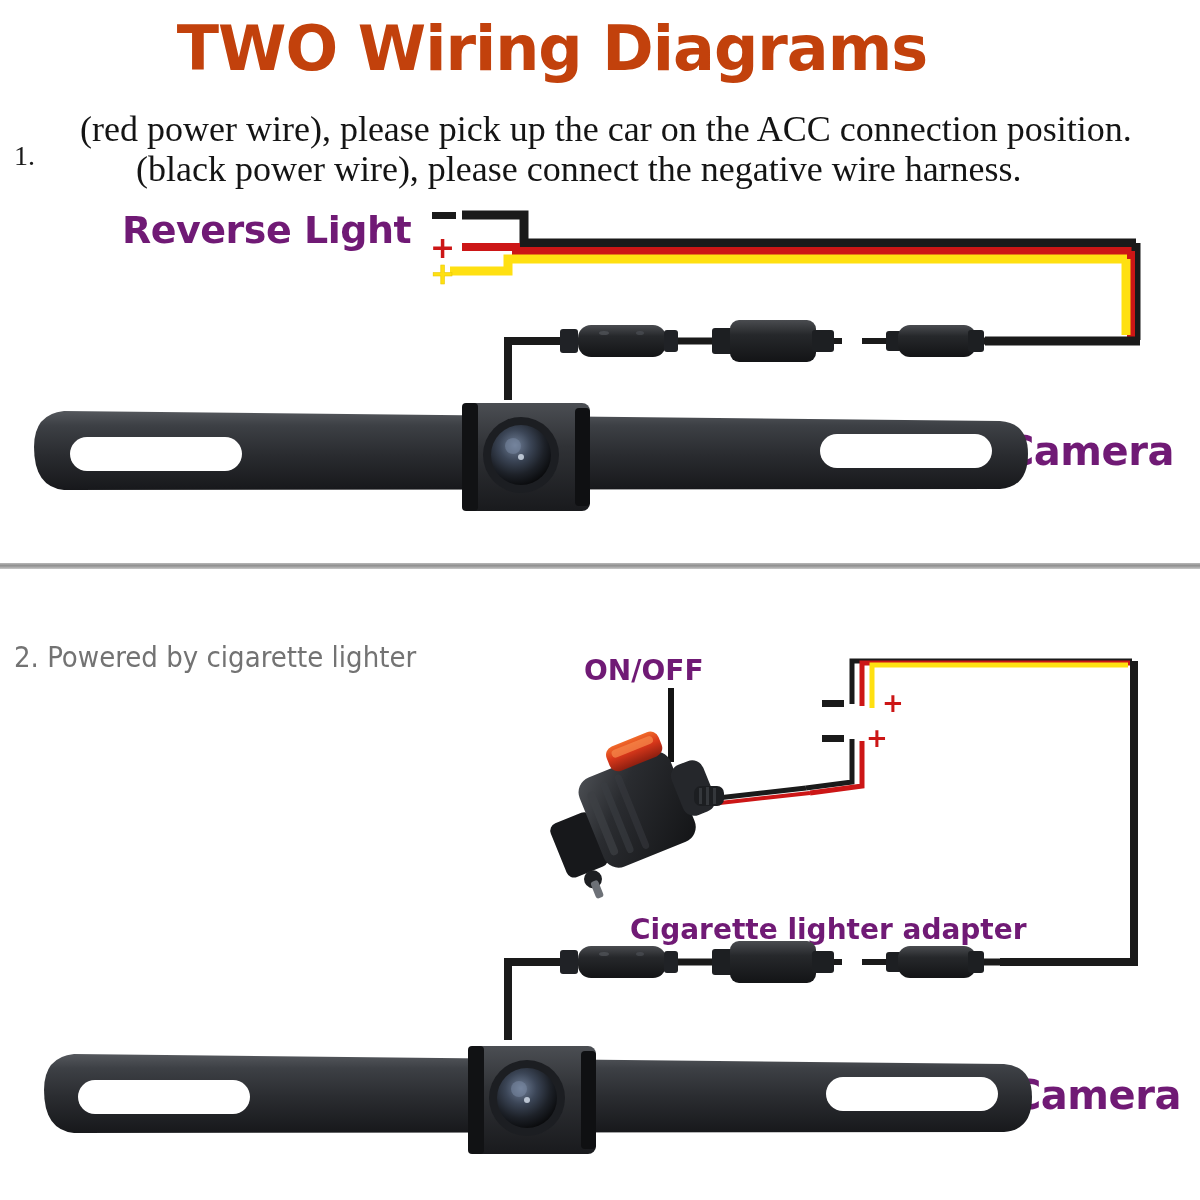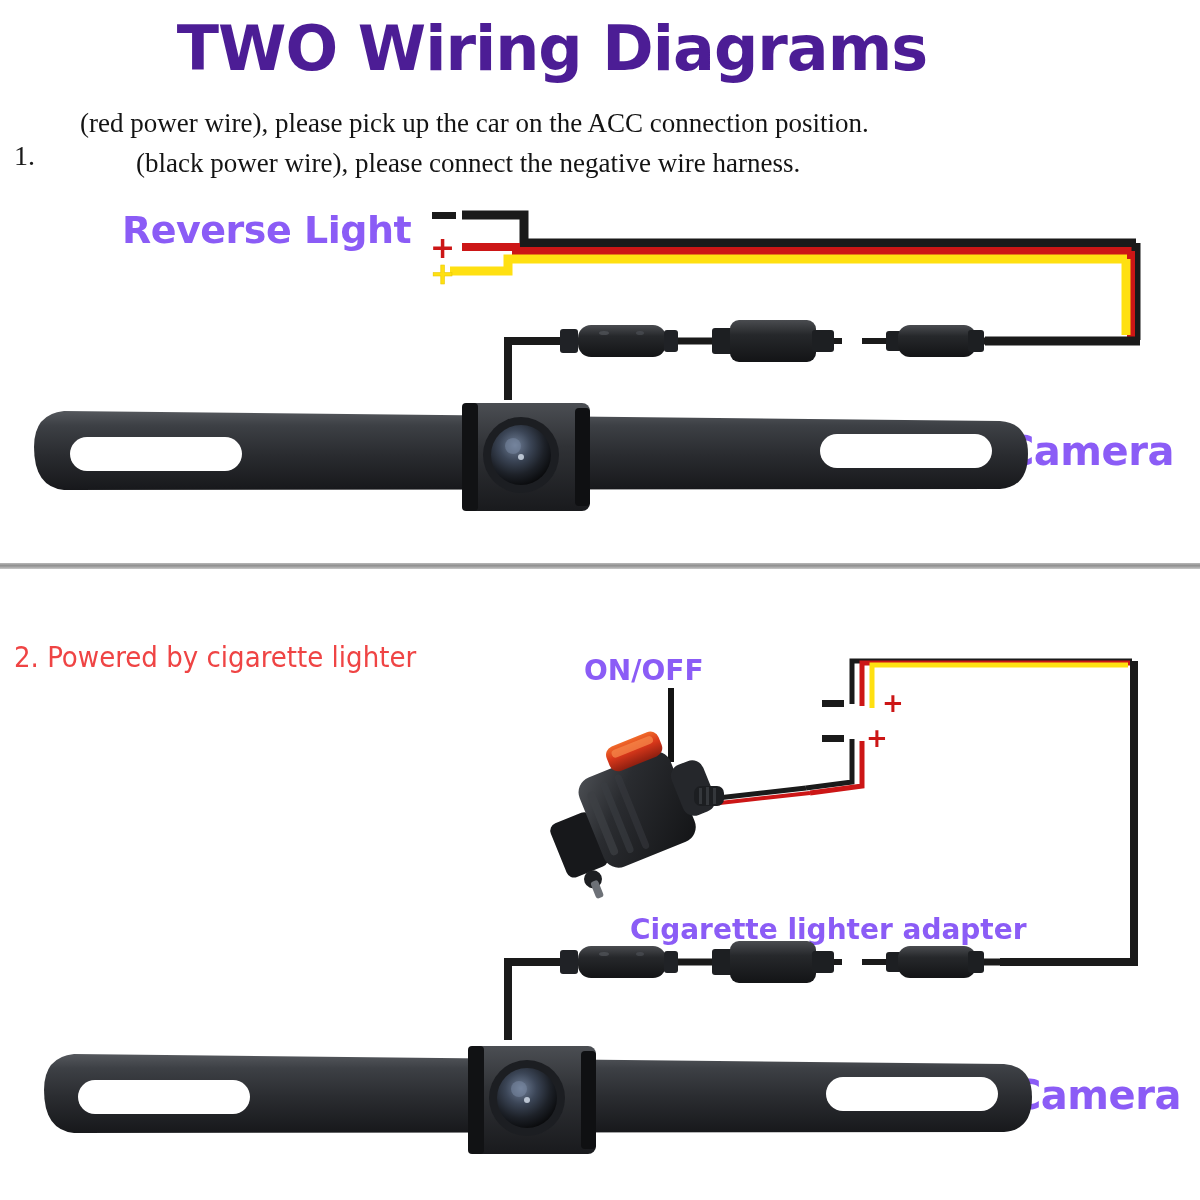--- a/index.html
+++ b/index.html
@@ -22,49 +22,49 @@
   #title {
     position: absolute;
     left: 0;
     top: 12px;
     width: 1104px;
     text-align: center;
     font-family: "DejaVu Sans", sans-serif;
     font-weight: bold;
     font-size: 62px;
     letter-spacing: -1px;
-    color: #4c1d95;
+    color: #c2410c;
     white-space: nowrap;
   }
 
   
   #step1-number {
     position: absolute;
     left: 14px;
     top: 140px;
     font-family: "Liberation Serif", serif;
     font-size: 28px;
     color: #1a1a1a;
   }
   .serif-line {
     position: absolute;
     font-family: "Liberation Serif", serif;
-    font-size: 27px;
+    font-size: 36px;
     color: #141414;
     white-space: nowrap;
   }
   #step1-line1 { left: 80px; top: 108px; }
   #step1-line2 { left: 88px; top: 148px; margin-left: 48px; }
 
   
   .bold-label {
     position: absolute;
     font-family: "DejaVu Sans", sans-serif;
     font-weight: bold;
-    color: #8b5cf6;
+    color: #701a75;
     white-space: nowrap;
   }
   #reverse-light-label {
     left: 122px;
     top: 208px;
     font-size: 38px;
     letter-spacing: -0.5px;
   }
   #camera-label-1 {
     left: 1005px;
@@ -88,21 +88,21 @@
     top: 888px;
     font-size: 28px;
     margin-top: 25px;
   }
   #step2-label {
     position: absolute;
     left: 14px;
     top: 640px;
     font-family: "DejaVu Sans Condensed", "DejaVu Sans", sans-serif;
     font-size: 29px;
-    color: #ef4444;
+    color: #737373;
     white-space: nowrap;
   }
 
   
   #divider {
     position: absolute;
     left: 0;
     top: 563px;
     width: 1200px;
     height: 6px;

